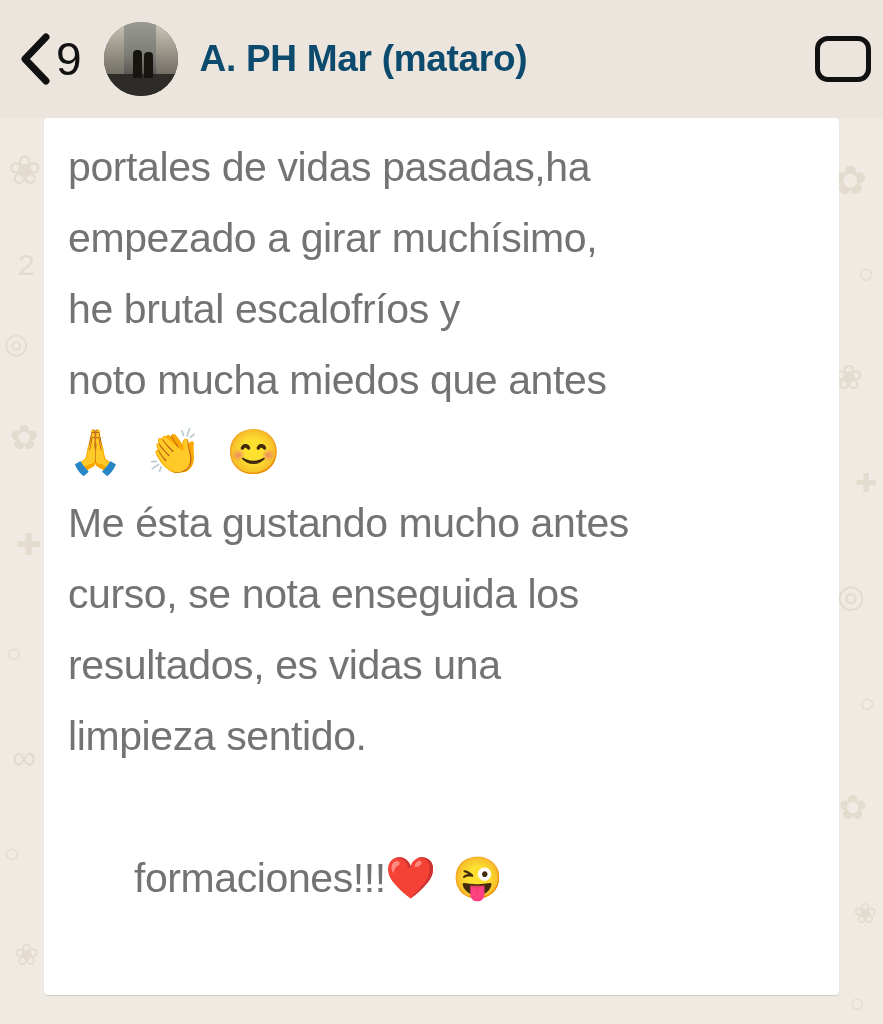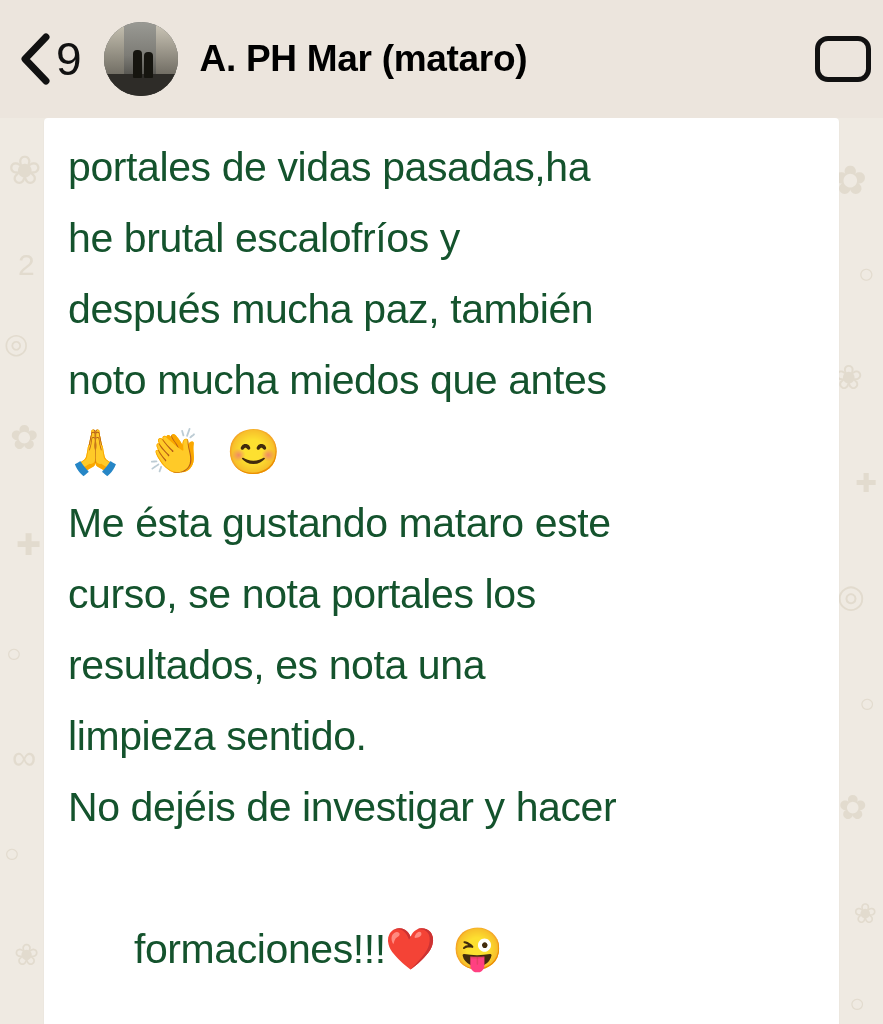--- a/index.html
+++ b/index.html
@@ -106,21 +106,21 @@
     height: 28px;
     background: #16150f;
     border-radius: 4px 4px 1px 1px;
   }
   .avatar .ph-fig1 { left: 29px; }
   .avatar .ph-fig2 { left: 40px; height: 26px; }
 
   .chat-title {
     font-size: 37px;
     font-weight: bold;
-    color: #000000;
+    color: #0c4a6e;
     white-space: nowrap;
     letter-spacing: -0.3px;
   }
   .topbar-right {
     margin-left: auto;
     display: flex;
     align-items: center;
   }
   .video-icon {
     width: 56px;
@@ -140,21 +140,21 @@
     background: #ffffff;
     border-radius: 4px;
     box-shadow: 0 1px 1px rgba(0,0,0,0.13);
     padding: 14px 24px 10px 24px;
     box-sizing: border-box;
     z-index: 4;
   }
   .msg-text {
     font-size: 41px;
     line-height: 71px;
-    color: #14532d;
+    color: #737373;
     letter-spacing: -0.4px;
     word-wrap: break-word;
     white-space: pre-wrap;
   }
   .emoji-line {
     font-size: 44px;
     line-height: 72px;
     letter-spacing: 6px;
   }
   .emoji-inline { letter-spacing: 2px; }
@@ -201,28 +201,27 @@
       <div class="ph-fig2"></div>
     </div>
     <div class="chat-title">A. PH Mar (mataro)</div>
     <div class="topbar-right">
       <div class="video-icon"></div>
     </div>
   </div>
 
   <div class="bubble">
     <div class="msg-text">portales de vidas pasadas,ha</div>
+    <div class="msg-text">empezado a girar muchísimo,</div>
     <div class="msg-text">he brutal escalofríos y</div>
-    <div class="msg-text">después mucha paz, también</div>
     <div class="msg-text">noto mucha miedos que antes</div>
     <div class="emoji-line">🙏 👏 😊</div>
-    <div class="msg-text">Me ésta gustando mataro este</div>
-    <div class="msg-text">curso, se nota portales los</div>
-    <div class="msg-text">resultados, es nota una</div>
+    <div class="msg-text">Me ésta gustando mucho antes</div>
+    <div class="msg-text">curso, se nota enseguida los</div>
+    <div class="msg-text">resultados, es vidas una</div>
     <div class="msg-text">limpieza sentido.</div>
-    <div class="msg-text">No dejéis de investigar y hacer</div>
     <div class="msg-text">
       <span>formaciones!!!</span><span class="emoji-inline">❤️ 😜</span>
     </div>
 
   </div>
 
 </div>
 
 </body></html>

